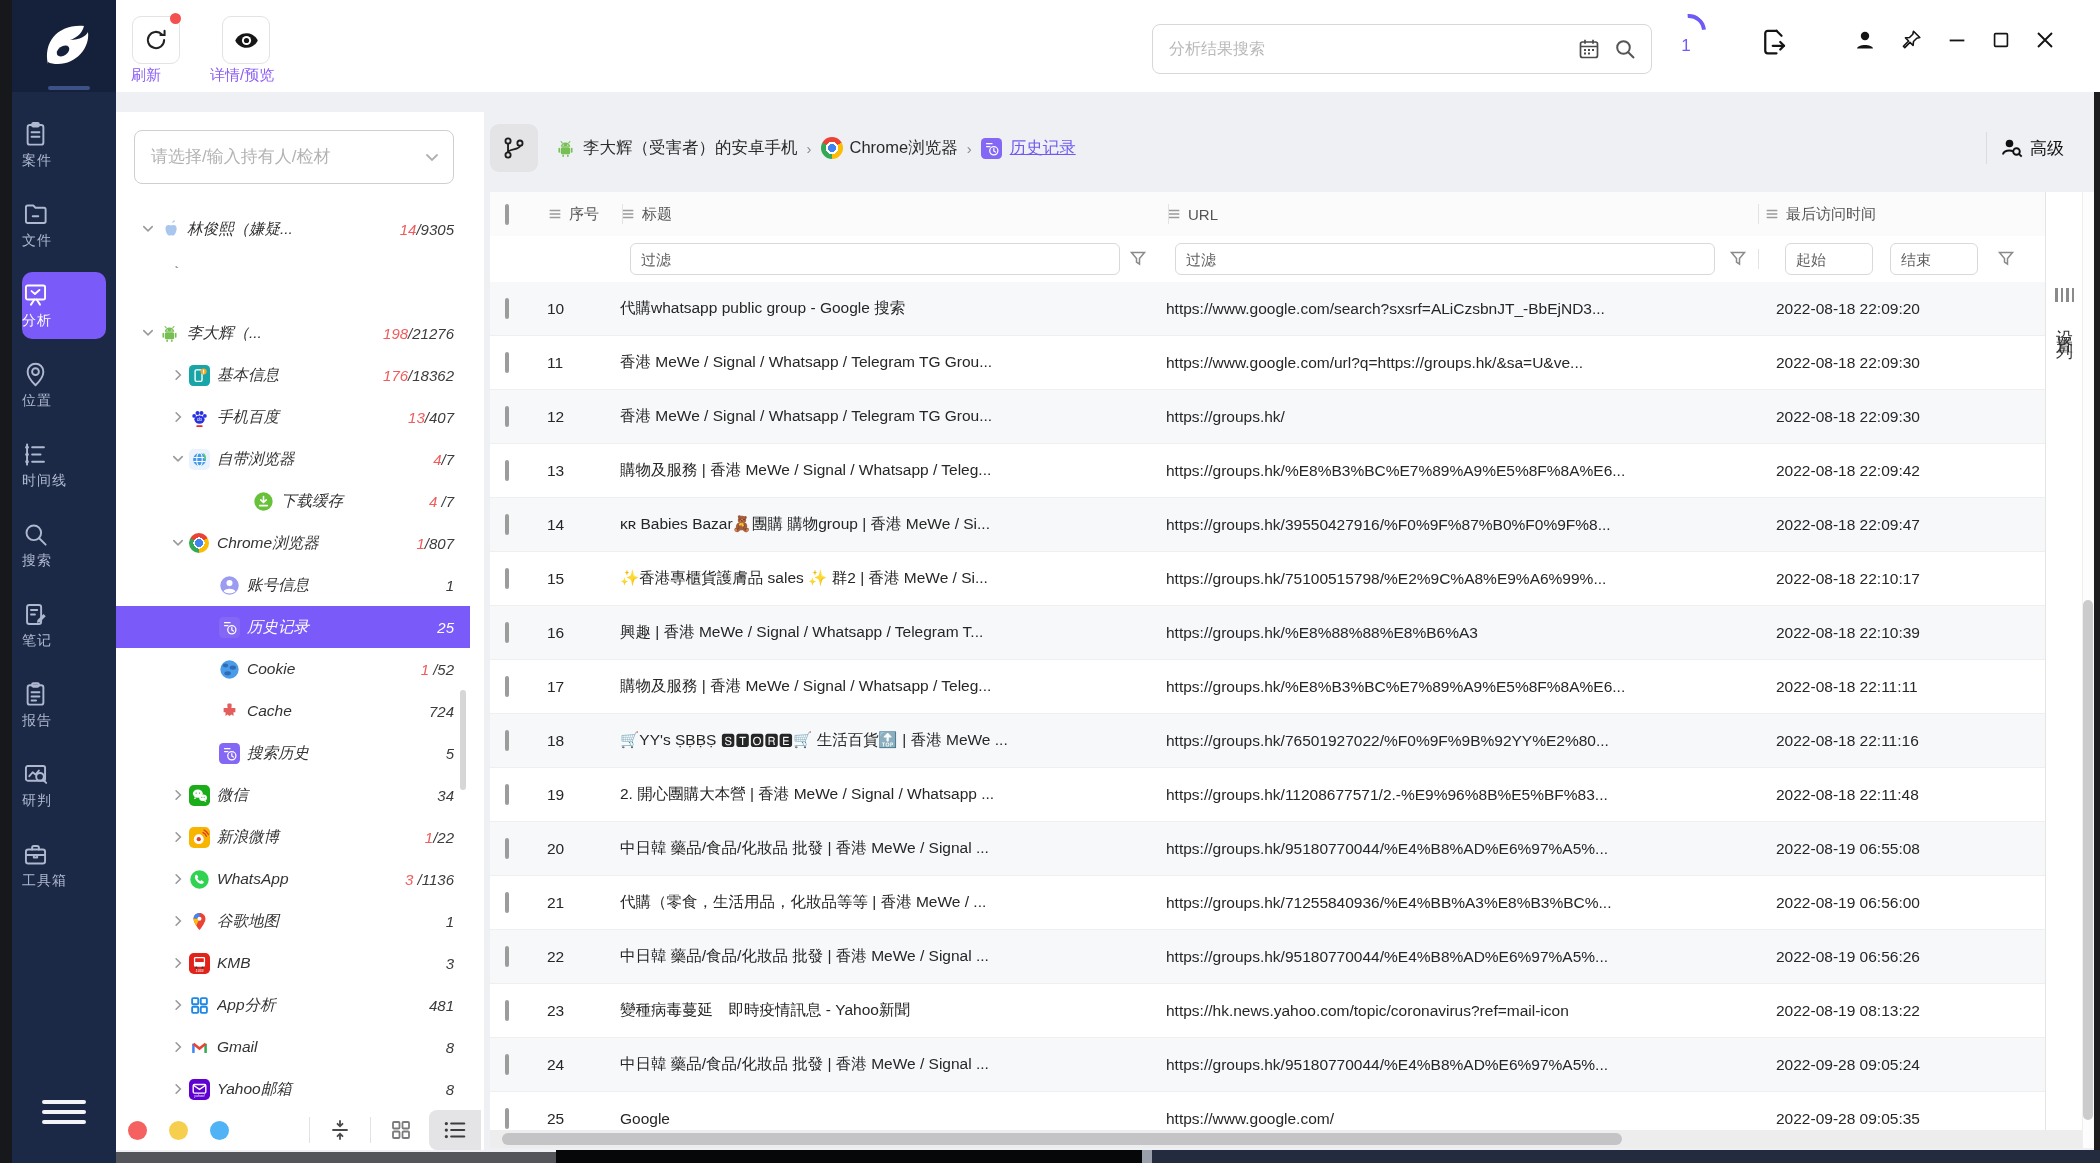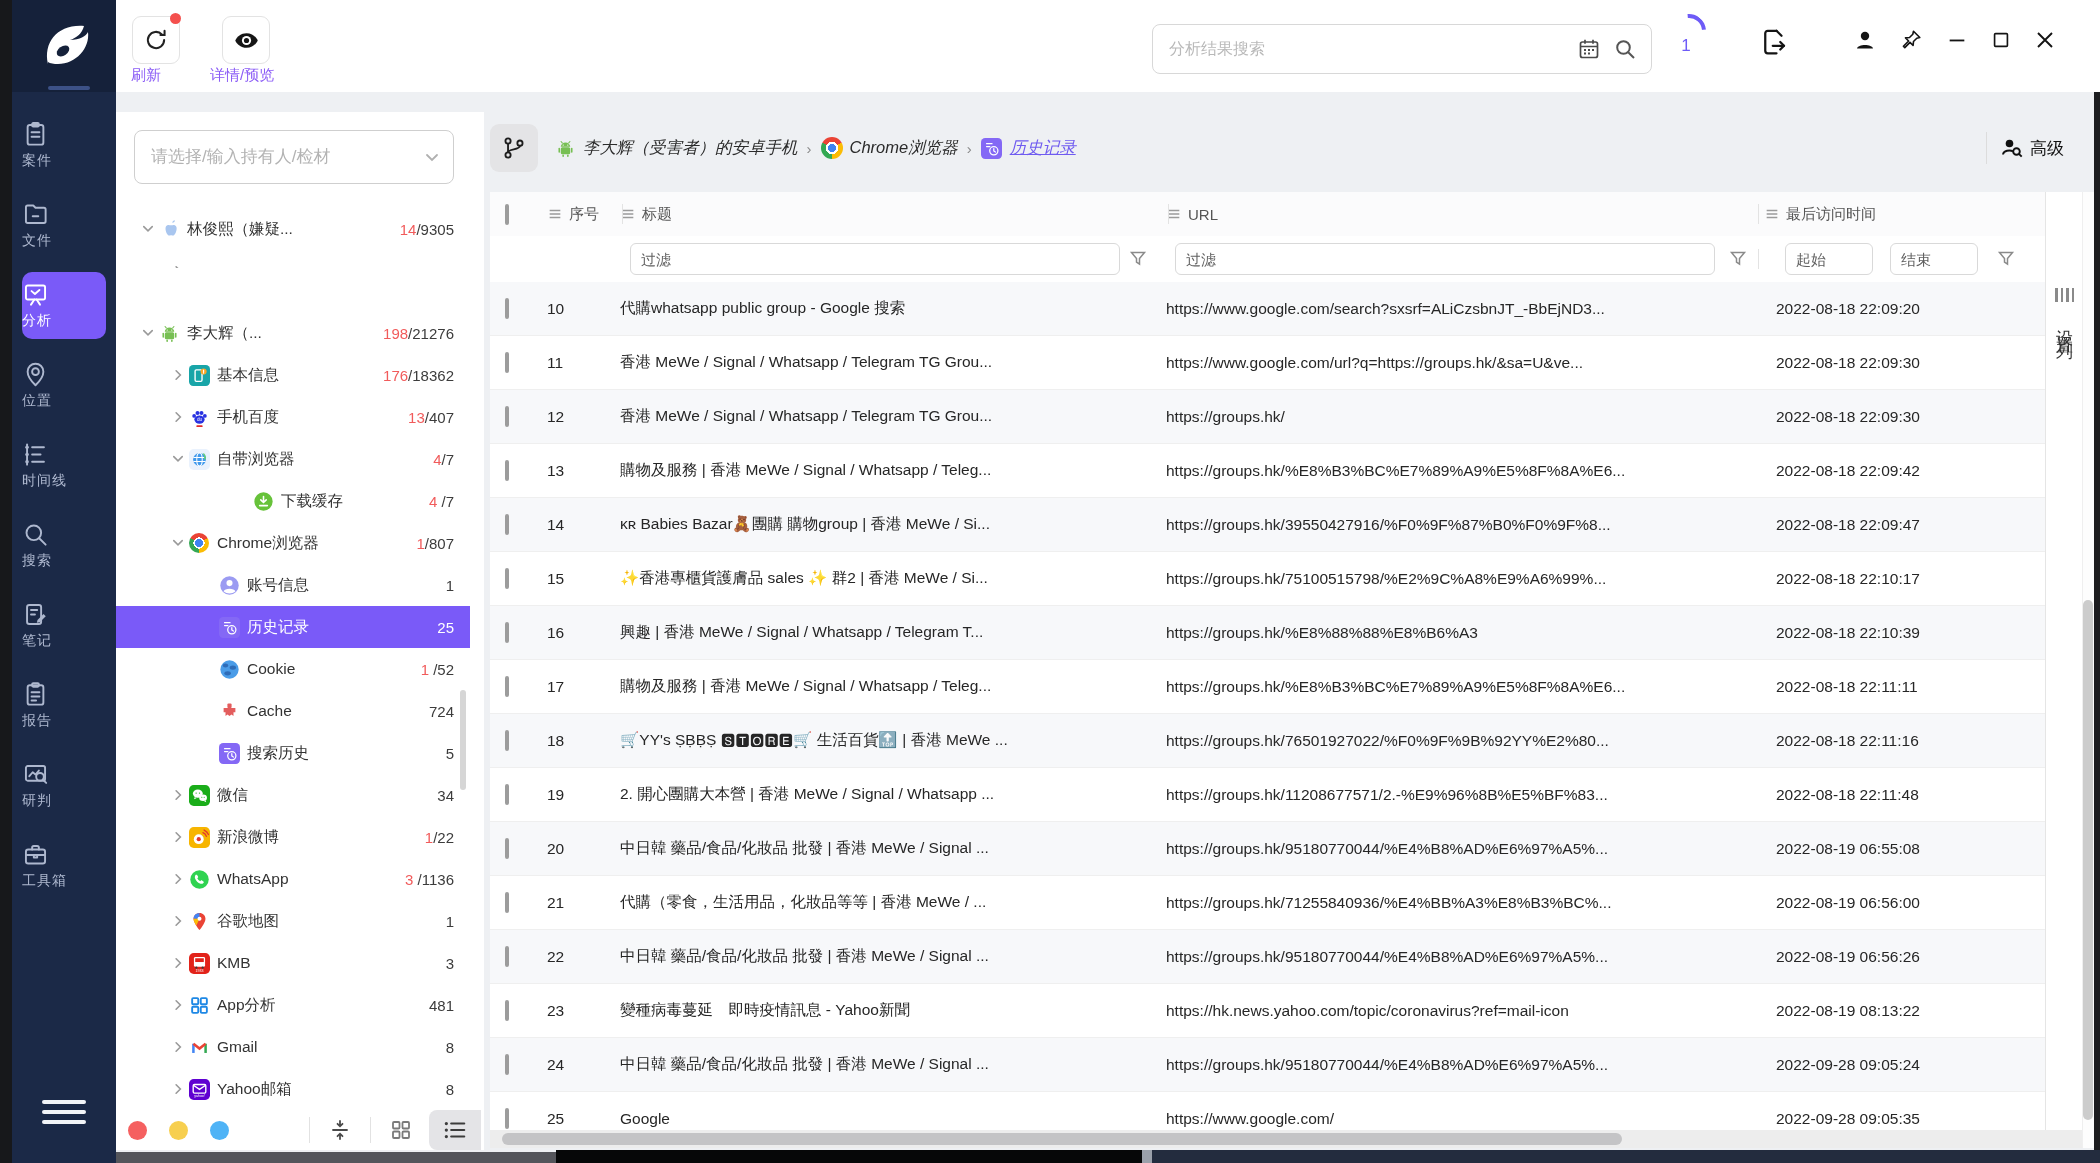--- a/index.html
+++ b/index.html
@@ -26,42 +26,42 @@
   .searchbox input::placeholder{color:#b9b9b9;}
   .prog-arc{position:absolute;left:1672px;top:14px;width:26px;height:26px;border:4px solid transparent;border-top-color:#6e5bf7;border-radius:50%;transform:rotate(40deg);}
   .prog-num{position:absolute;left:1674px;top:36px;width:24px;text-align:center;font-size:17px;color:#6e5bf7;}
   .winicon{position:absolute;cursor:pointer;display:flex;align-items:center;justify-content:center;width:34px;height:34px;}
   
   .sidepanel{left:116px;top:112px;width:368px;height:1038px;background:#ffffff;}
   .holder-select{position:absolute;left:18px;top:18px;width:318px;height:52px;border:1px solid #cfcfcf;border-radius:8px;background:#fff;display:flex;align-items:center;}
   .holder-select input{flex:1;border:none;outline:none;font-size:17px;padding:0 0 0 16px;color:#444;background:transparent;font-family:inherit;}
   .holder-select input::placeholder{color:#b3b3b3;}
   .tree{position:absolute;left:0;top:96px;width:354px;}
-  .tree-row{height:42px;display:flex;align-items:center;cursor:pointer;}
+  .tree-row{height:42px;display:flex;align-items:center;cursor:pointer;font-style:italic;}
   .tree-row .arrow{width:20px;display:flex;justify-content:center;flex:none;}
   .tree-label{font-size:15.5px;color:#333;margin-left:7px;white-space:nowrap;overflow:hidden;flex:1 1 auto;}
   .tree-count{margin-left:auto;padding-right:16px;font-size:15px;white-space:nowrap;flex:none;}
   .hot{color:#f15b5b;}
   .tot{color:#3c3c3c;}
   .tree-row.selected{background:#7a5af8;}
   .tree-row.selected .tree-label,.tree-row.selected .tot,.tree-row.selected .hot{color:#fff;}
   .tree-clip{height:18px;overflow:hidden;}
   .tree-gap{height:44px;}
   .ticon{width:22px;height:22px;display:inline-flex;align-items:center;justify-content:center;flex:none;}
   .chrome-ball{display:inline-block;width:20px;height:20px;border-radius:50%;background:radial-gradient(circle,#3f83f1 0 27%,#fff 27% 40%,rgba(0,0,0,0) 40%),conic-gradient(from 300deg,#ea4335 0 120deg,#fbbc05 0 240deg,#34a853 0 360deg);}
   .side-scroll{left:460px;top:690px;width:6px;height:100px;background:#d6d6d6;border-radius:3px;}
   .side-bottom{position:absolute;left:0;top:998px;width:354px;height:40px;background:#fff;display:flex;align-items:center;}
   .dot{width:19px;height:19px;border-radius:50%;margin-right:22px;cursor:pointer;flex:none;}
   .vdiv{width:1px;height:26px;background:#e2e2e2;margin:0 14px;flex:none;}
   .side-tool{width:32px;height:32px;display:flex;align-items:center;justify-content:center;cursor:pointer;flex:none;}
   .side-tool.activebg{background:#e4e4e7;border-radius:8px 0 0 8px;width:52px;height:40px;}
   
   .crumbrow{left:490px;top:124px;width:1100px;height:48px;display:flex;align-items:center;}
   .branchbtn{width:48px;height:48px;background:#e4e4e6;border-radius:9px;display:flex;align-items:center;justify-content:center;cursor:pointer;margin-right:16px;flex:none;}
-  .crumb{font-size:16.5px;color:#2b2b2b;display:flex;align-items:flex-start;gap:7px;cursor:pointer;white-space:nowrap;font-style:italic;}
+  .crumb{font-size:16.5px;color:#2b2b2b;display:flex;align-items:flex-start;gap:7px;cursor:pointer;white-space:nowrap;}
   .crumb-sep{color:#8a8a8a;margin:0 9px;font-size:15px;}
   .crumb.current{color:#6f5bf0;text-decoration:underline;}
   .csearch{position:absolute;left:1595px;top:124px;width:377px;height:48px;border:1px solid #cfcfcf;border-radius:8px;background:#fff;display:flex;align-items:center;}
   .csearch input{flex:1;border:none;outline:none;font-size:16.5px;padding:0 0 0 16px;color:#333;background:transparent;font-family:inherit;}
   .csearch input::placeholder{color:#9d9d9d;}
   .advdiv{left:1986px;top:132px;width:1px;height:32px;background:#dcdcdc;}
   .advanced{left:2000px;top:130px;height:36px;display:flex;align-items:center;gap:6px;cursor:pointer;font-size:17px;color:#111;}
   
   .card{left:490px;top:192px;width:1592px;height:956px;background:#fff;}
   .thead{position:absolute;left:0;top:0;width:1592px;height:44px;background:#fbfbfc;border-bottom:1px solid #e6e6e6;display:flex;align-items:center;font-size:15px;color:#555;}

